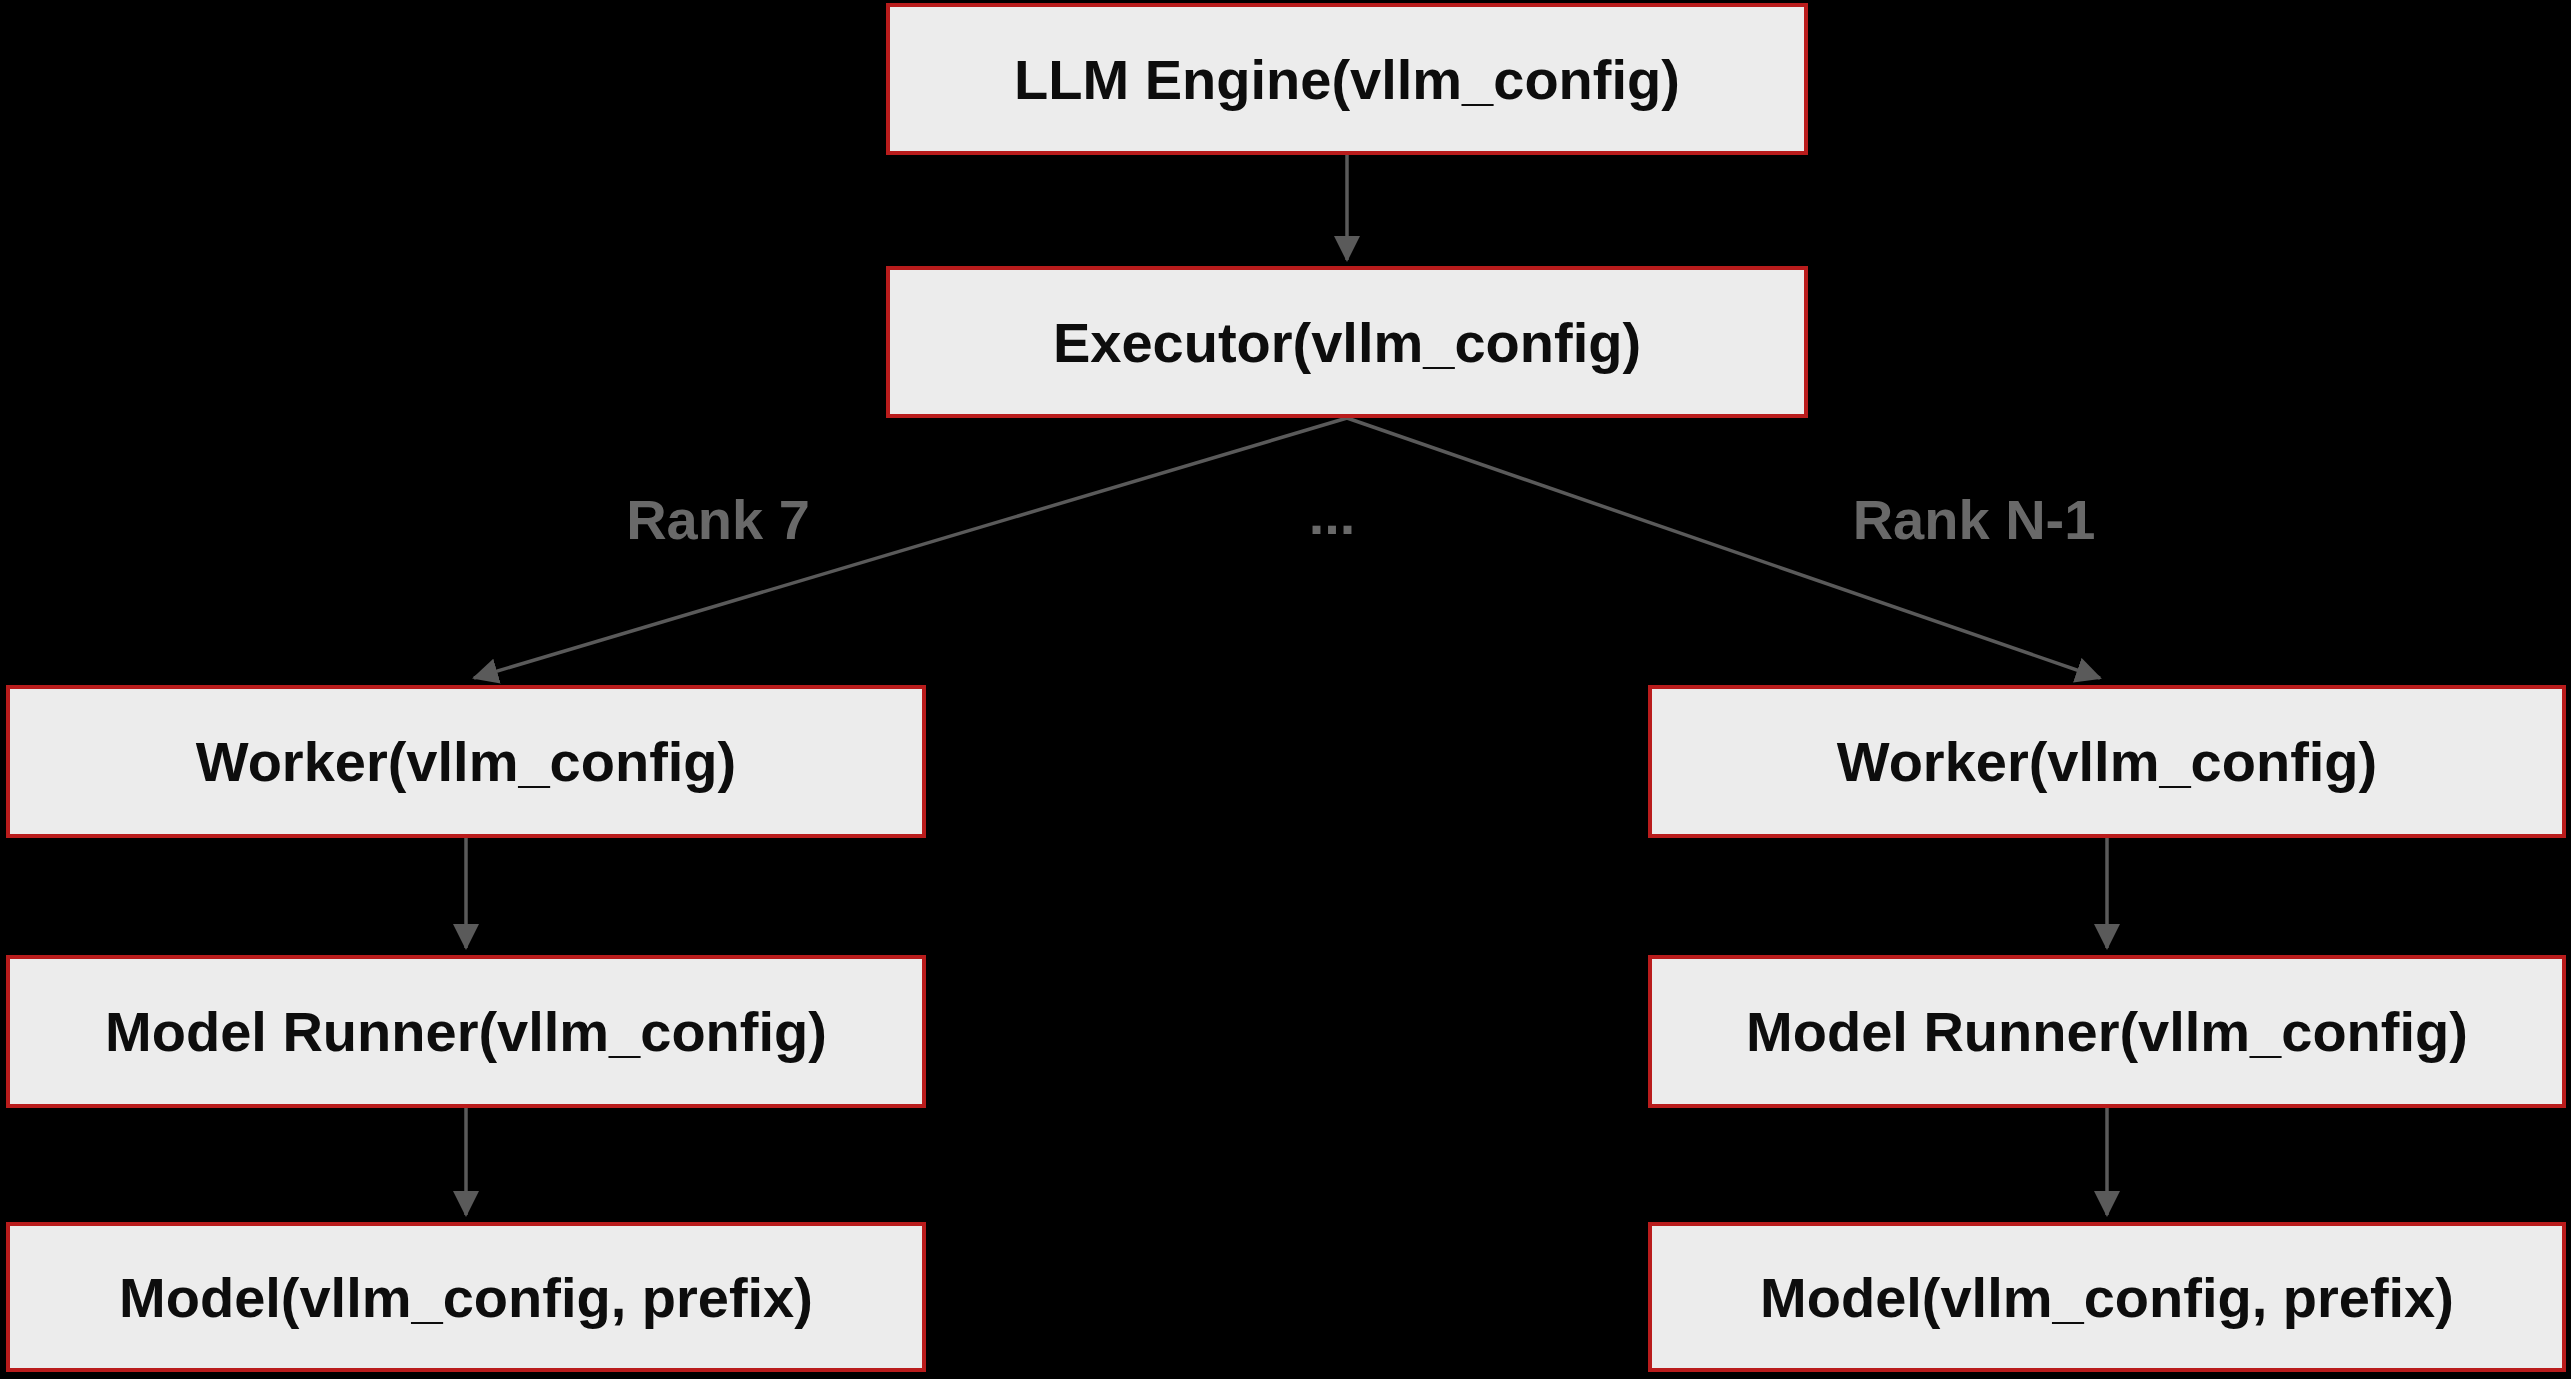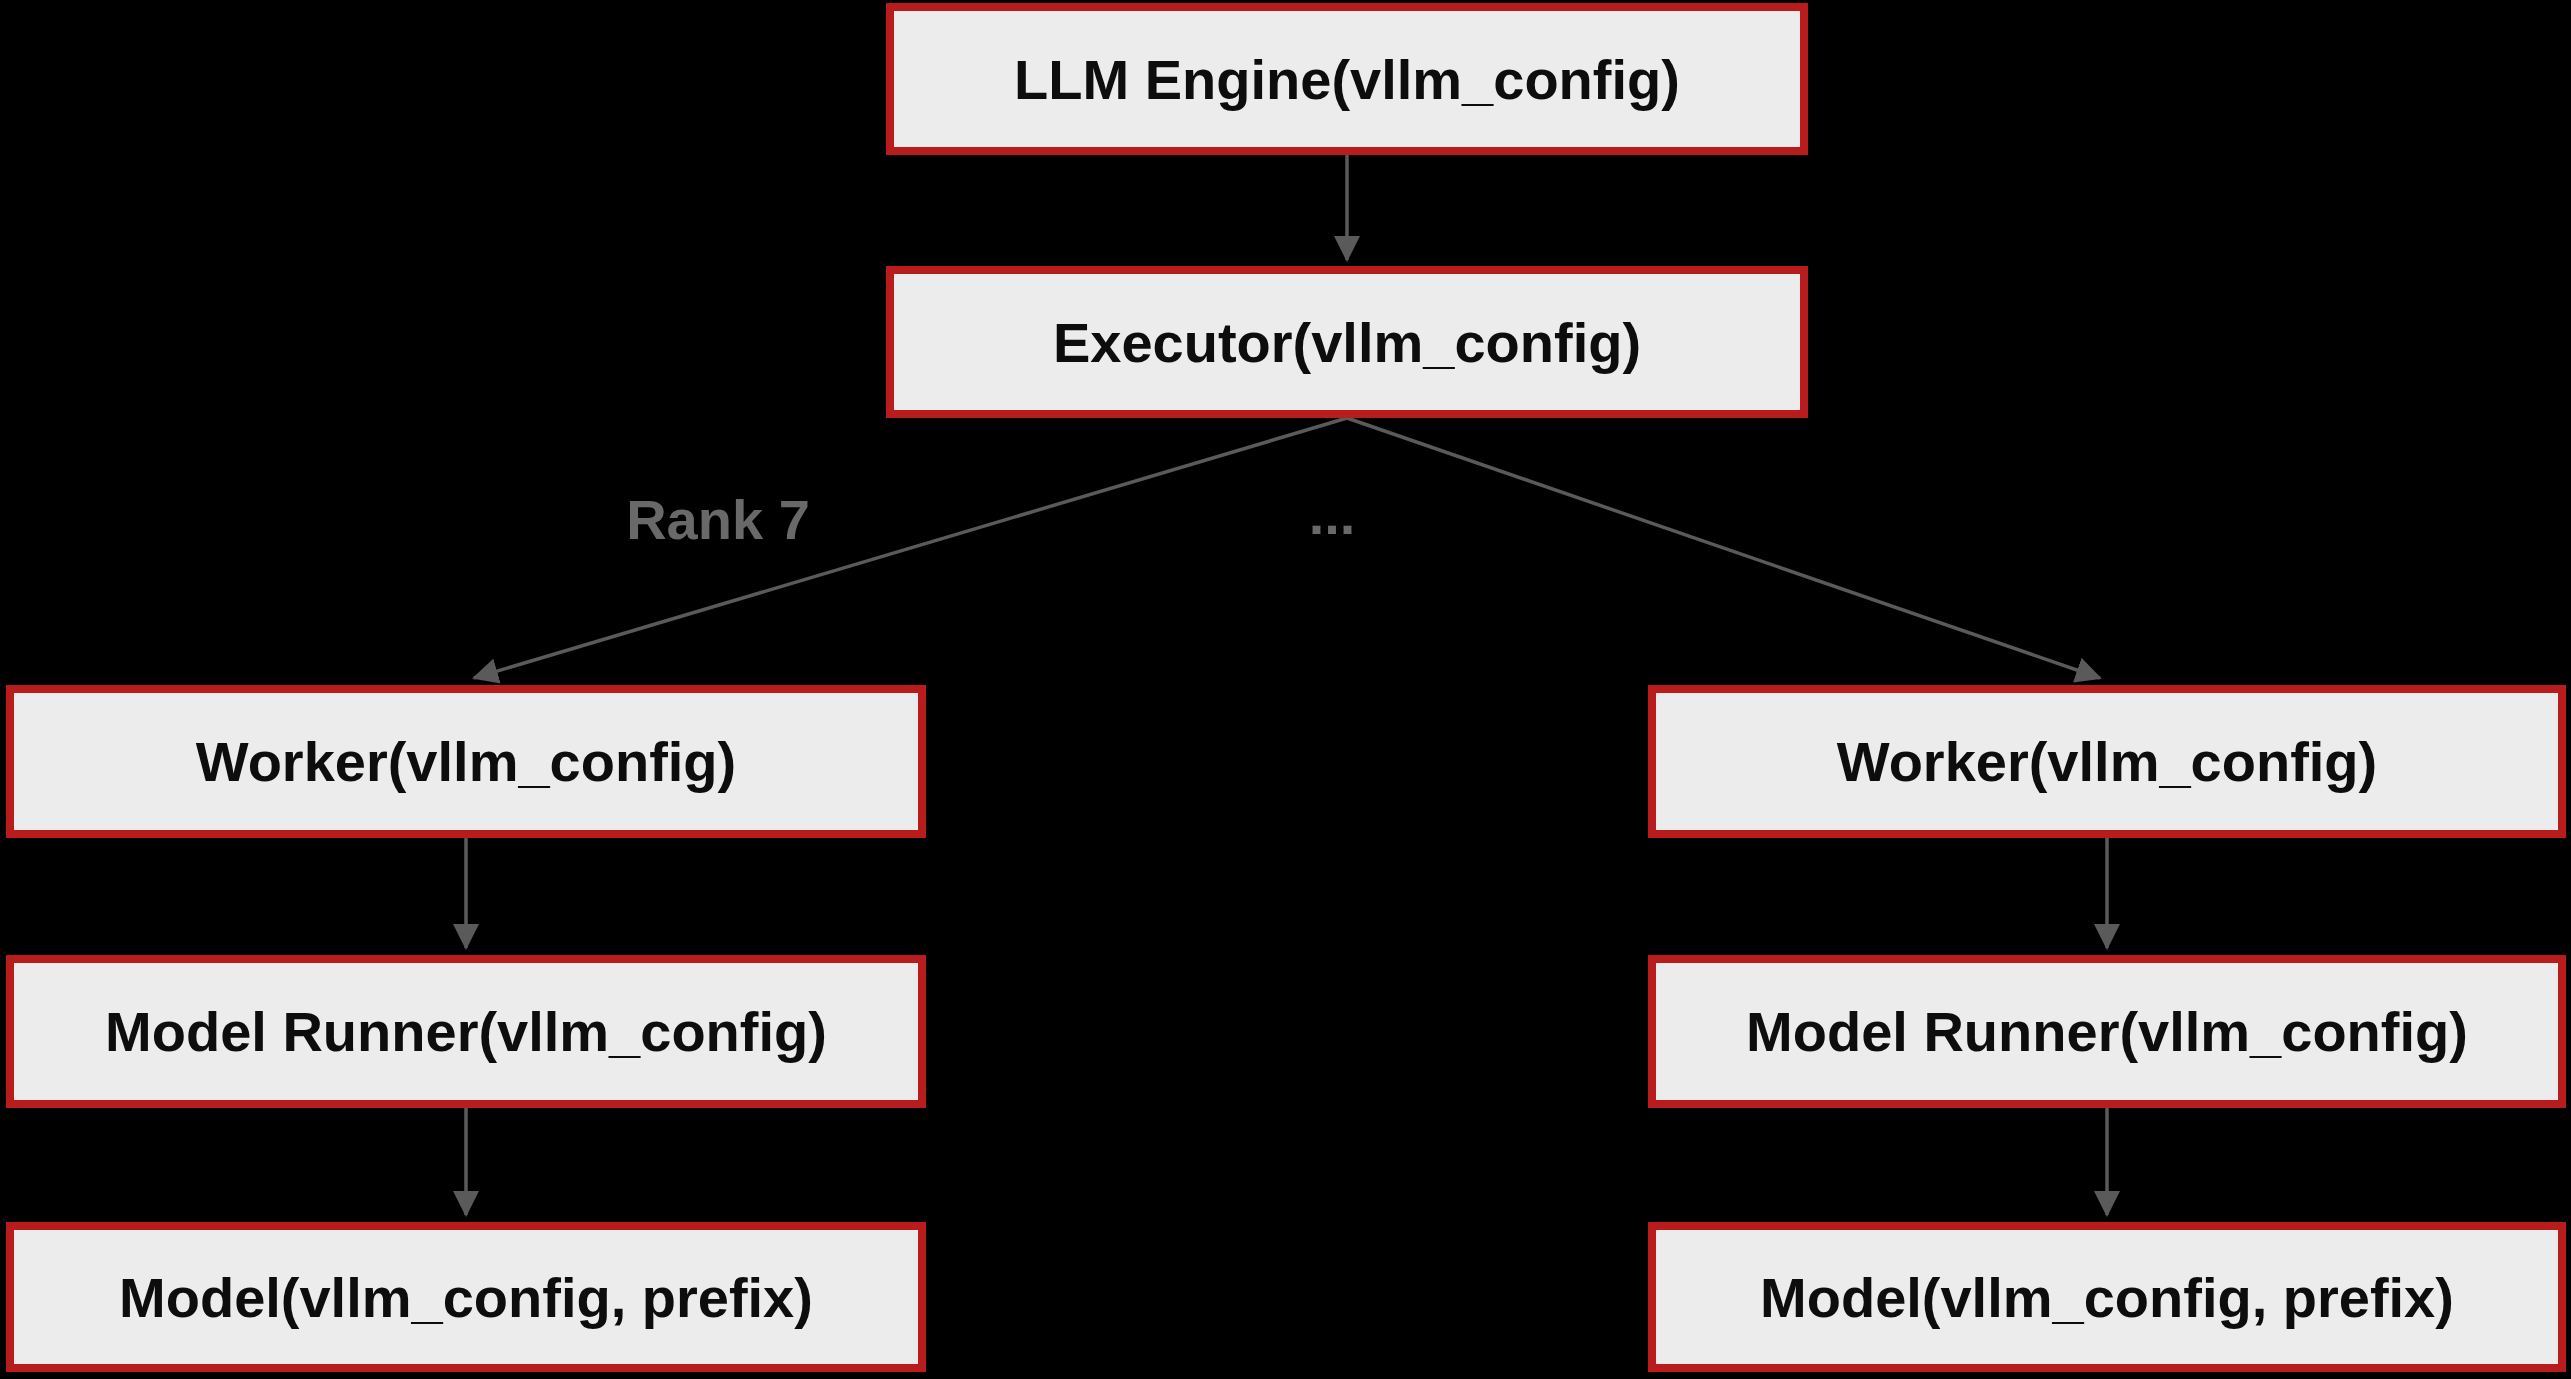--- a/index.html
+++ b/index.html
@@ -18,21 +18,21 @@
   svg.edges {
     position: absolute;
     left: 0;
     top: 0;
     width: 2571px;
     height: 1379px;
   }
   .node {
     position: absolute;
     background: #ececec;
-    border: 8px solid #b91c1c;
+    border: 4px solid #b91c1c;
     box-sizing: border-box;
     display: flex;
     align-items: center;
     justify-content: center;
   }
   .node-label {
     font-size: 56px;
     font-weight: 600;
     color: #0d0d0d;
     white-space: nowrap;
@@ -97,14 +97,15 @@
   </div>
 
   <div class="node" style="left:1648px; top:1222px; width:918px; height:150px;">
     <span class="node-label">Model(vllm_config, prefix)</span>
   </div>
 
   <div class="edge-label" style="left:718px; top:519px;">Rank 7</div>
 
   <div class="edge-label" style="left:1332px; top:514px;">...</div>
 
+  <div class="edge-label" style="left:1974px; top:519px;">Rank N-1</div>
 
 </div>
 
 </body></html>

